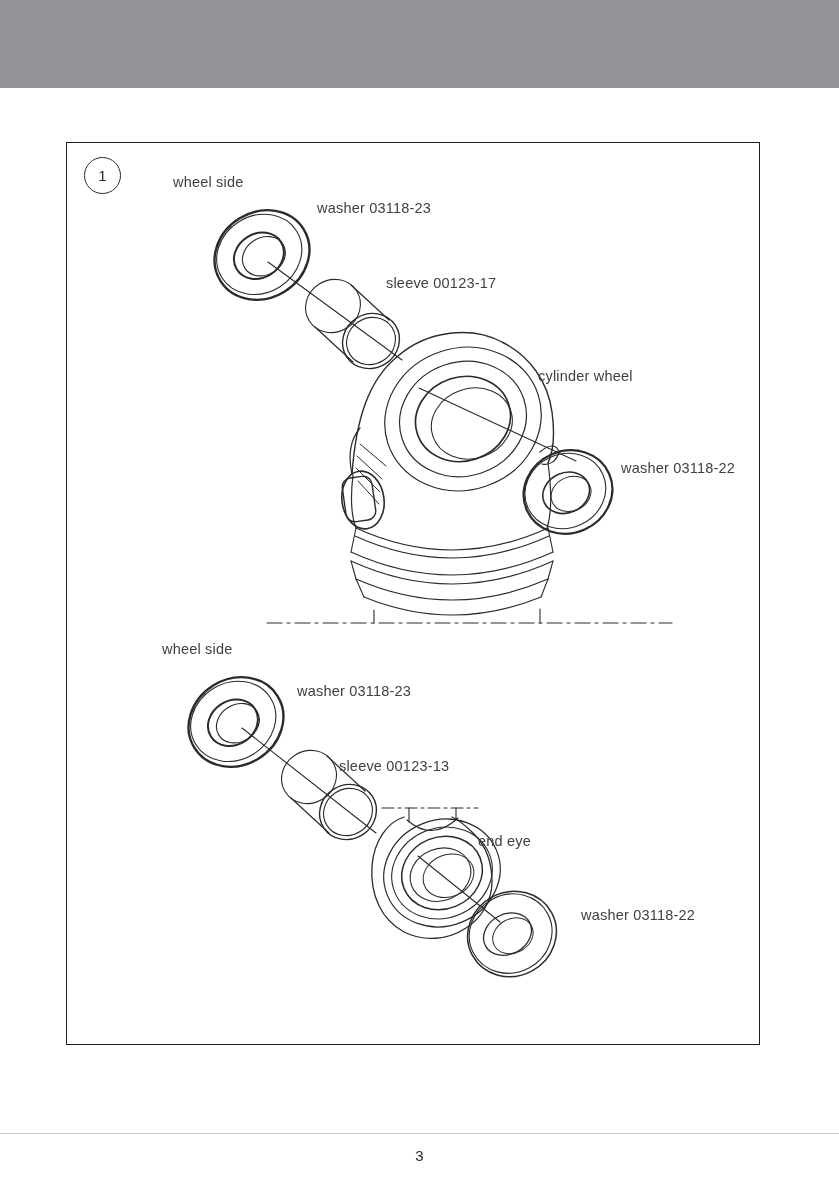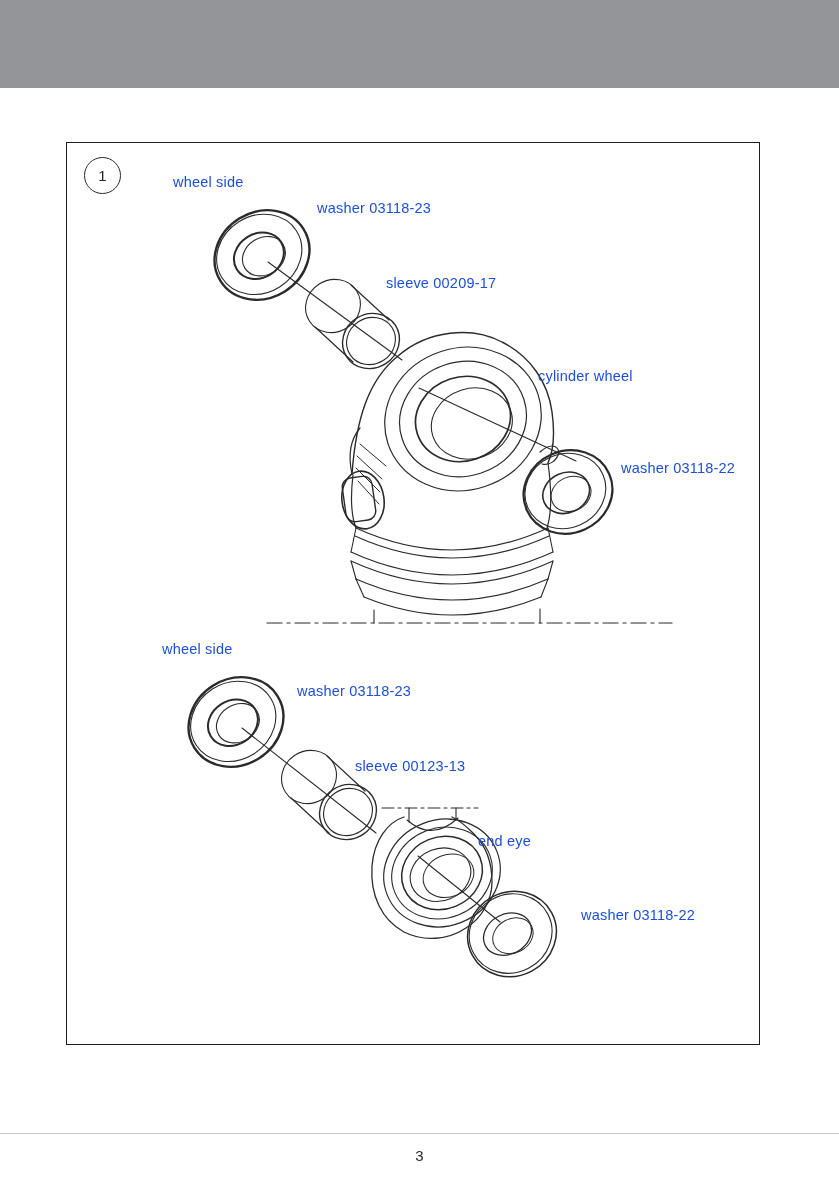--- a/index.html
+++ b/index.html
@@ -11,21 +11,21 @@
   .content-box{
     position:absolute;left:66px;top:142px;width:694px;height:903px;
     border:1.6px solid #1d1d1b;background:#ffffff;box-sizing:border-box;
   }
   .fig-circle{
     position:absolute;left:84px;top:157px;width:37px;height:37px;border:1.4px solid #2b2b2b;
     border-radius:50%;display:flex;align-items:center;justify-content:center;
     font-size:15px;color:#2b2b2b;box-sizing:border-box;
   }
   .lineart{position:absolute;left:0;top:0;width:839px;height:1190px;}
-  .lbl{position:absolute;font-size:14.5px;line-height:15px;color:#1d4ed8;letter-spacing:.2px;white-space:nowrap;}
+  .lbl{position:absolute;font-size:14.5px;line-height:15px;color:#404040;letter-spacing:.2px;white-space:nowrap;}
   .footer-rule{position:absolute;left:0;top:1133px;width:839px;height:1px;background:#c9c9c9;}
   .page-num{position:absolute;left:0;top:1147px;width:839px;text-align:center;font-size:15px;color:#2b2b2b;}
   svg *{vector-effect:none;}
 </style>
 </head>
 <body>
 
 <div class="page">
 
   <div class="header-bar"></div>
@@ -150,26 +150,26 @@
       </g>
     </g>
   </svg>
 
   <div class="fig-circle">
     <span>1</span>
   </div>
 
   <div class="lbl" style="left:173px;top:175px">wheel side</div>
   <div class="lbl" style="left:317px;top:201px">washer 03118-23</div>
-  <div class="lbl" style="left:386px;top:276px">sleeve 00209-17</div>
+  <div class="lbl" style="left:386px;top:276px">sleeve 00123-17</div>
   <div class="lbl" style="left:538px;top:369px">cylinder wheel</div>
   <div class="lbl" style="left:621px;top:461px">washer 03118-22</div>
 
   <div class="lbl" style="left:162px;top:642px">wheel side</div>
   <div class="lbl" style="left:297px;top:684px">washer 03118-23</div>
-  <div class="lbl" style="left:355px;top:759px">sleeve 00123-13</div>
+  <div class="lbl" style="left:339px;top:759px">sleeve 00123-13</div>
   <div class="lbl" style="left:478px;top:834px">end eye</div>
   <div class="lbl" style="left:581px;top:908px">washer 03118-22</div>
 
   <div class="footer-rule"></div>
   <div class="page-num">3</div>
 
 </div>
 
 </body></html>

